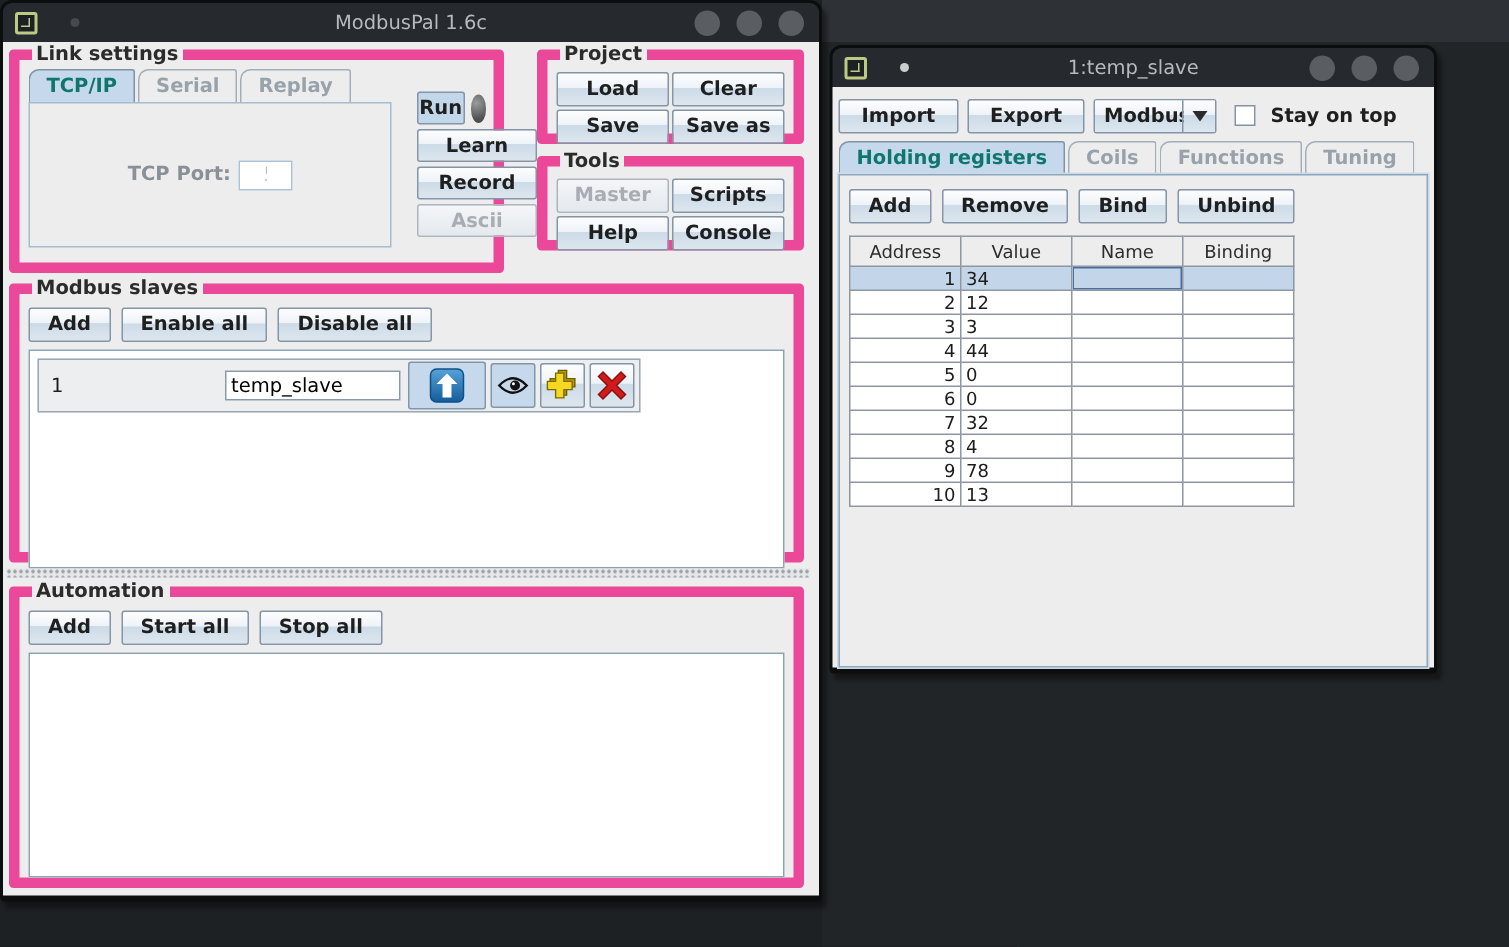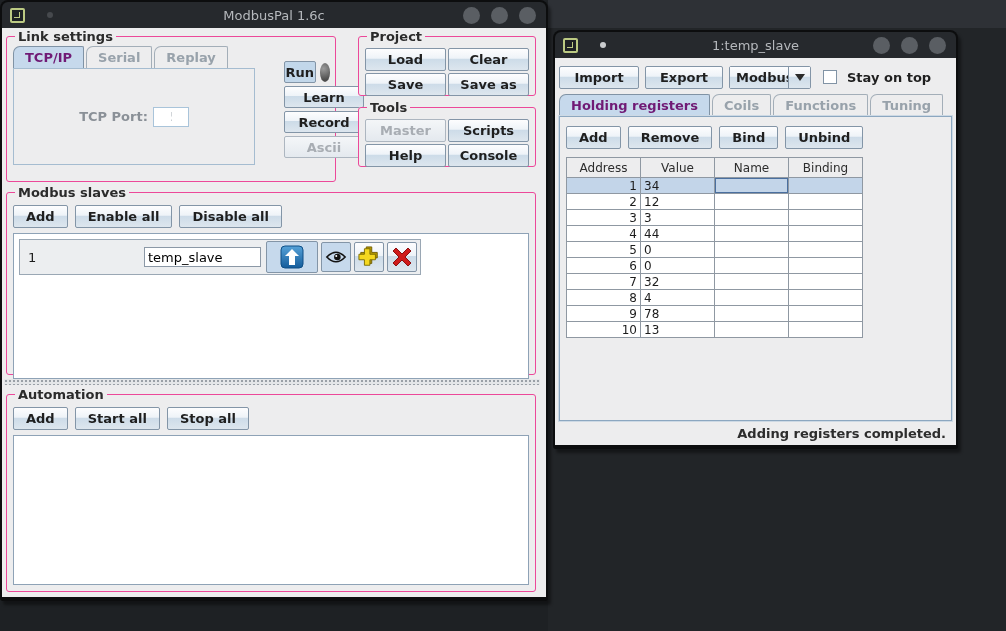--- a/index.html
+++ b/index.html
@@ -31,29 +31,29 @@
 
   
   .btn { font-size:13px; font-weight:bold; color:#1f1f1f; cursor:default;
          background:linear-gradient(to bottom,#fdfdfe 0%,#eef3f8 45%,#ccdbe8 46%,#dde6ee 100%);
          border:1px solid #8395a7; border-radius:2px;
          display:flex; align-items:center; justify-content:center; }
   .btn.toggled { background:#c2d7ea; }
   .btn.disabled { color:#a8adb3;
          background:linear-gradient(to bottom,#f4f6f8,#e4e9ee); border-color:#adb6c0; }
 
-  fieldset { position:absolute; border:1px solid #ec4899; border-radius:3px;
+  fieldset { position:absolute; border:7px solid #ec4899; border-radius:3px;
              padding:2px 6px 6px 6px; background:#ededee; }
   legend { font-size:13px; font-weight:bold; color:#2b2b2b; padding:0 3px; margin-left:2px; }
 
   .tabsrow { display:flex; }
   .tab { font-size:13px; font-weight:bold; padding:3px 11px 3px; margin-right:2px;
          color:#98a2ab; background:#ededee; border:1px solid #a3aeb8; border-bottom:none;
          border-radius:7px 2px 0 0; }
-  .tab.selected { background:#c6d9ec; color:#701a75; border-color:#8093a5; }
+  .tab.selected { background:#c6d9ec; color:#0f766e; border-color:#8093a5; }
 
   
   #main-win { left:0; top:0; width:548px; height:601px; }
   #main-content { height:569px; }
 
   #fs-link { left:4px; top:1px; width:330px; height:153px; }
   #link-panel { border:1px solid #a5bcd0; background:#ededee; width:242px; height:97px;
                 display:flex; align-items:center; justify-content:center; gap:5px; }
   #tcp-port-label { font-size:13px; font-weight:bold; color:#8a9097; }
   #tcp-port-input { width:36px; height:20px; border:1px solid #a9c4da; color:#b6bcc3;
@@ -361,18 +361,15 @@
             <tr>
               <td class="col-address">10</td>
               <td class="col-value">13</td>
               <td class="col-name"></td>
               <td class="col-binding"></td>
             </tr>
           </tbody>
       </table>
     </div>
 
-    <div id="statusbar">
-      <span>Adding registers completed.</span>
-    </div>
 
   </div>
 </div>
 
 </body></html>

